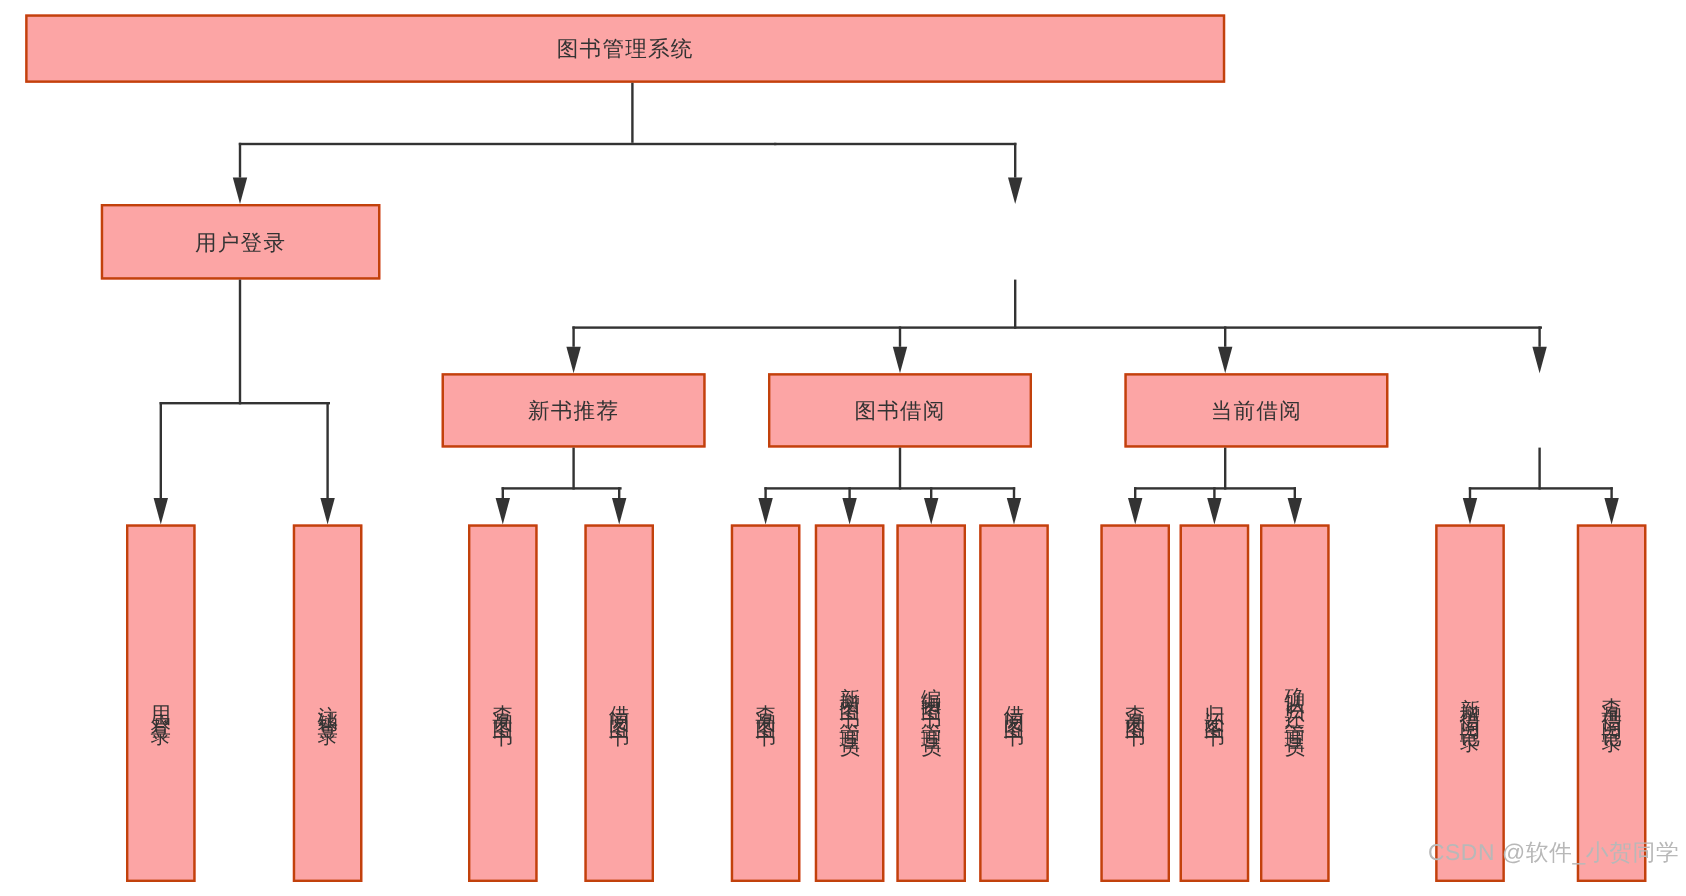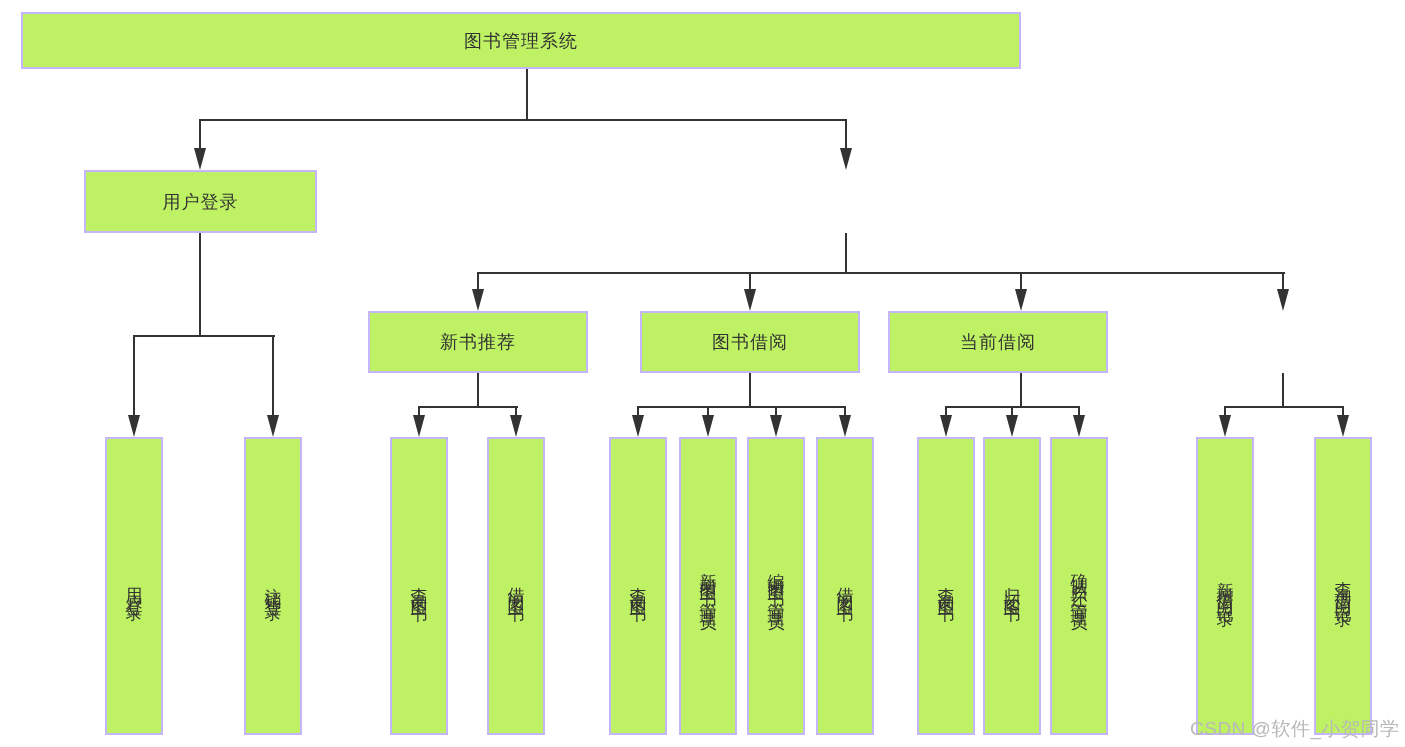--- a/index.html
+++ b/index.html
@@ -5,22 +5,22 @@
   html,body{margin:0;padding:0;background:#ffffff;}
   #canvas{
     position:relative;
     width:1405px;height:747px;
     background:#ffffff;
     font-family:"Liberation Sans","DejaVu Sans",sans-serif;
     overflow:hidden;
   }
   .node{
     position:absolute;
-    border:2px solid #c4b5fd;
-    background:#bef264;
+    border:2px solid #c2410c;
+    background:#fca5a5;
     box-sizing:border-box;
     display:flex;align-items:center;justify-content:center;
     color:#333333;
   }
   .node.lvl{font-size:18px;letter-spacing:1px;}
   .node.leaf span{
     writing-mode:vertical-rl;
     text-orientation:mixed;
     font-size:17px;
     letter-spacing:6px;
@@ -29,21 +29,21 @@
   .lv{position:absolute;width:2px;background:#333333;}
   .lh{position:absolute;height:2px;background:#333333;}
   .arrow{
     position:absolute;width:0;height:0;
     border-left:6px solid transparent;
     border-right:6px solid transparent;
     border-top:22px solid #333333;
   }
   .watermark{
     position:absolute;
-    left:1190px;top:716px;
+    left:1190px;top:698px;
     font-size:19px;
     color:#b8b8b8;
     letter-spacing:0.5px;
     white-space:nowrap;
   }
 </style>
 </head>
 <body>
 
 <div id="canvas">
@@ -73,21 +73,21 @@
   <div class="arrow" style="left:472px;top:289px;"></div>
   <div class="lv" style="left:749px;top:272px;height:17px;"></div>
   <div class="arrow" style="left:744px;top:289px;"></div>
   <div class="lv" style="left:1020px;top:272px;height:17px;"></div>
   <div class="arrow" style="left:1015px;top:289px;"></div>
   <div class="lv" style="left:1282px;top:272px;height:17px;"></div>
   <div class="arrow" style="left:1277px;top:289px;"></div>
 
   <div class="node lvl" style="left:368px;top:311px;width:220px;height:62px;">新书推荐</div>
   <div class="node lvl" style="left:640px;top:311px;width:220px;height:62px;">图书借阅</div>
-  <div class="node lvl" style="left:888px;top:311px;width:220px;height:62px;">当前借阅</div>
+  <div class="node lvl" style="left:937px;top:311px;width:220px;height:62px;">当前借阅</div>
 
   <div class="lv" style="left:477px;top:373px;height:35px;"></div>
   <div class="lh" style="left:418px;top:406px;width:100px;"></div>
   <div class="lv" style="left:418px;top:406px;height:9px;"></div>
   <div class="arrow" style="left:413px;top:415px;"></div>
   <div class="lv" style="left:515px;top:406px;height:9px;"></div>
   <div class="arrow" style="left:510px;top:415px;"></div>
 
   <div class="lv" style="left:749px;top:373px;height:35px;"></div>
   <div class="lh" style="left:637px;top:406px;width:209px;"></div>

